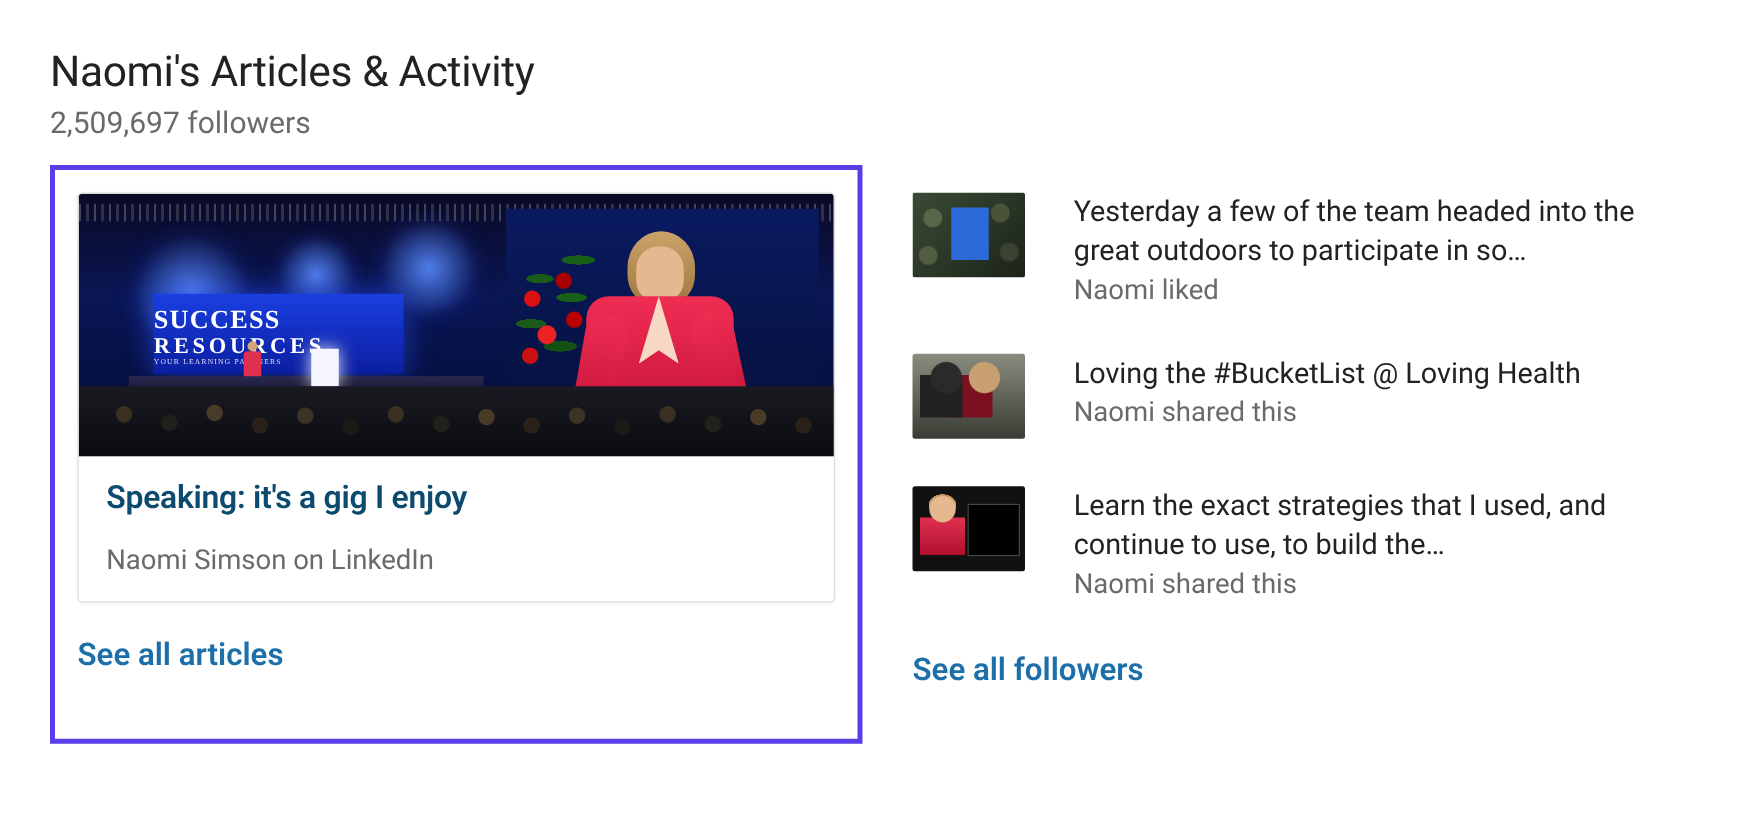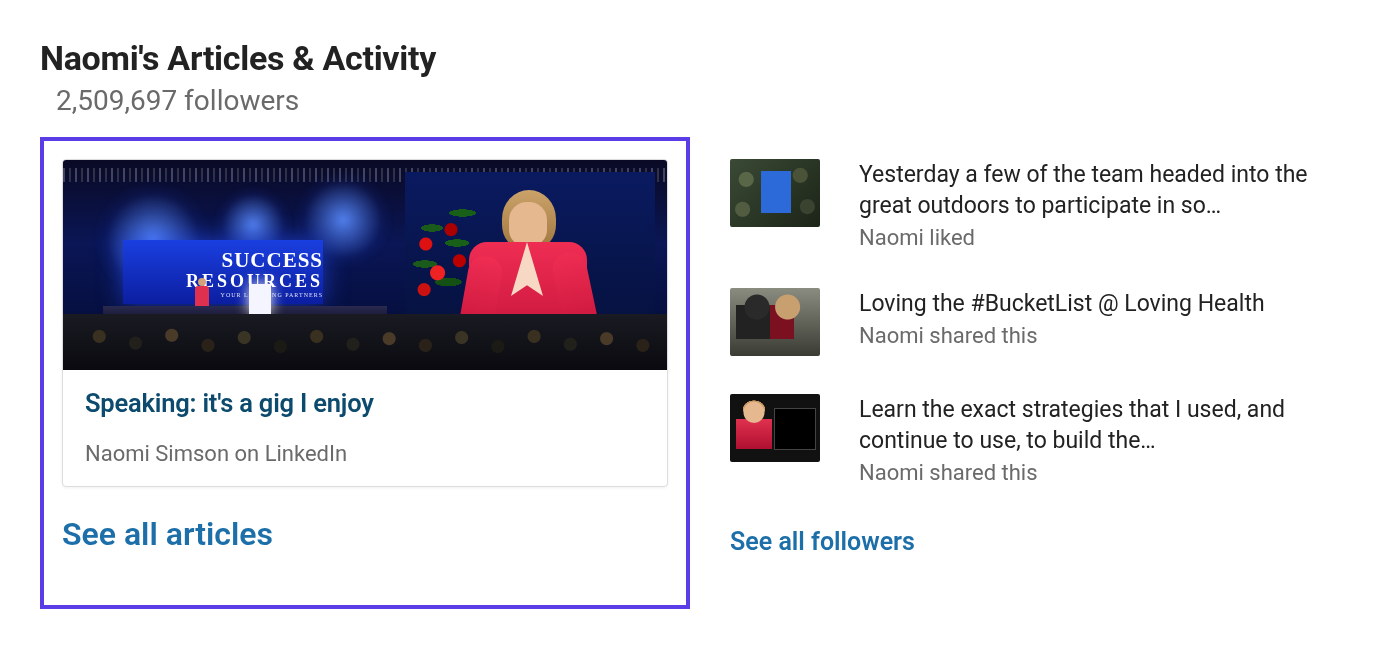--- a/index.html
+++ b/index.html
@@ -8,30 +8,29 @@
     background: #fff;
     width: 1394px;
     height: 666px;
     color: #1d1d1d;
   }
   .container {
     padding: 38px 40px 0 40px;
   }
   .section-title {
     font-size: 34px;
-    font-weight: 700;
+    font-weight: 400;
     color: #222;
     letter-spacing: -0.3px;
   }
   .followers {
-    font-size: 28px;
+    font-size: 24px;
     color: #6a6a6a;
     margin-top: 6px;
     font-weight: 400;
-    margin-left: 16px;
   }
   .columns {
     display: flex;
     margin-top: 20px;
     gap: 40px;
     align-items: flex-start;
   }
   .left-col {
     width: 650px;
     border: 4px solid #5a3de6;
@@ -63,21 +62,21 @@
     background: radial-gradient(circle, rgba(90,140,255,0.9) 0%, rgba(30,60,200,0.1) 55%, transparent 70%);
     border-radius: 50%;
     filter: blur(2px);
   }
   .spot1 { top: 20px; left: 30px; }
   .spot2 { top: 10px; left: 230px; width:100px; height:100px; }
   .spot3 { top: 25px; left: 150px; width:80px; height:80px; }
   .banner {
     position: absolute; left: 60px; top: 80px; width: 200px; height: 64px;
     background: linear-gradient(180deg,#1a3fe0,#0b1ea0);
-    color: #fff; text-align:right;
+    color: #fff; text-align:left;
     font-family: Georgia, serif;
     padding-top: 8px;
     box-shadow: 0 0 25px rgba(40,80,255,0.6);
   }
   .banner .l1 { font-size: 21px; font-weight: bold; letter-spacing: 1px; }
   .banner .l2 { font-size: 18px; font-weight: bold; letter-spacing: 3px; margin-top:-2px;}
   .banner .l3 { font-size: 6px; letter-spacing: 1px; opacity:0.85; }
   .stage-floor {
     position:absolute; left:40px; right:280px; top:146px; height:20px;
     background: linear-gradient(180deg,#2a2a50,#0a0a20);
@@ -167,21 +166,21 @@
   .article-body { padding: 18px 22px 20px 22px; }
   .article-title {
     font-size: 25.5px; font-weight: 600; color:#0c4a6e; letter-spacing:-0.2px;
   }
   .article-byline {
     font-size: 22px; color:#6a6a6a; margin-top: 23px; font-weight:400;
   }
   .see-all-articles {
     display:inline-block;
     margin-top: 28px;
-    font-size: 32px;
+    font-size: 25px;
     font-weight: 600;
     color: #1c6fa8;
     cursor: pointer;
   }
 
   .right-col {
     flex:1; padding-top: 22px;
   }
   .activity-item {
     display:flex; gap: 39px; margin-bottom: 38px; align-items:flex-start;

